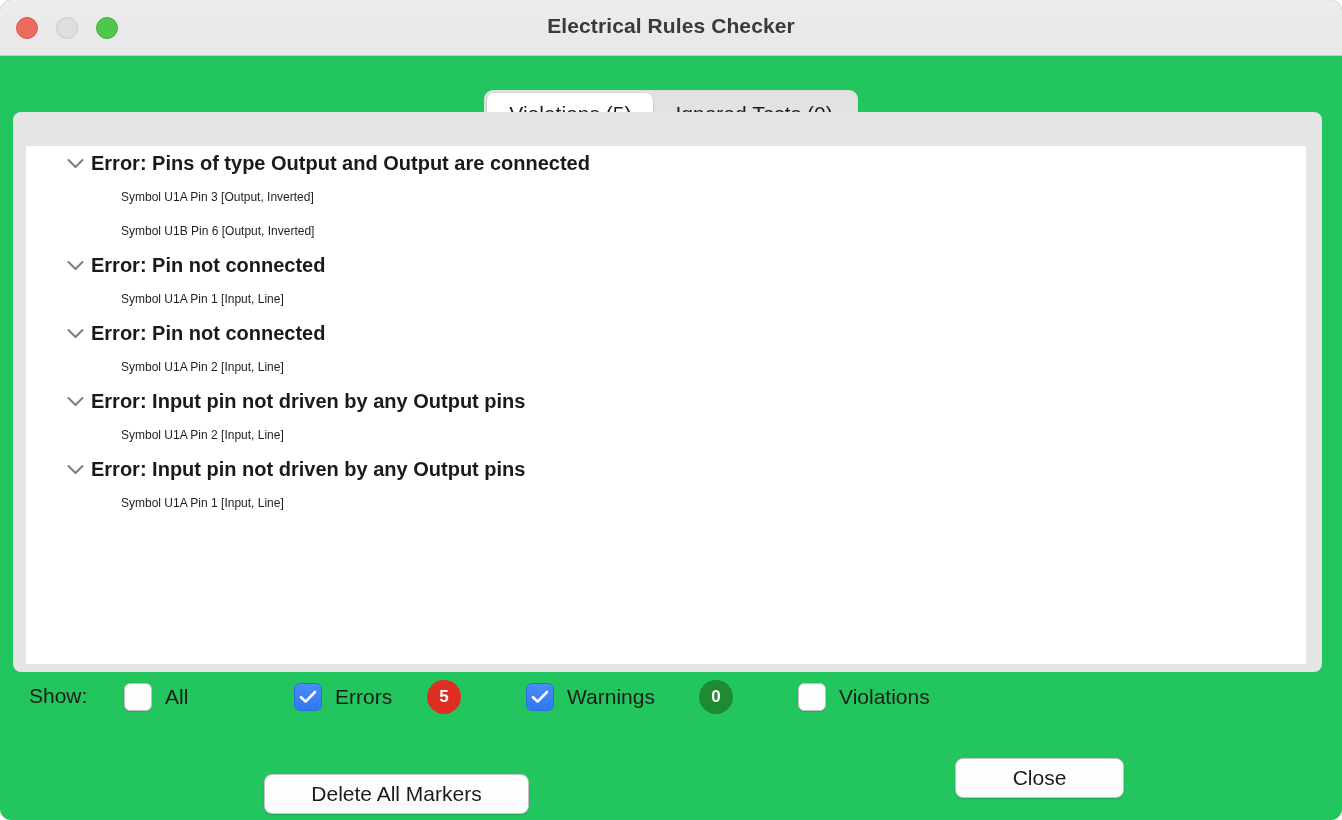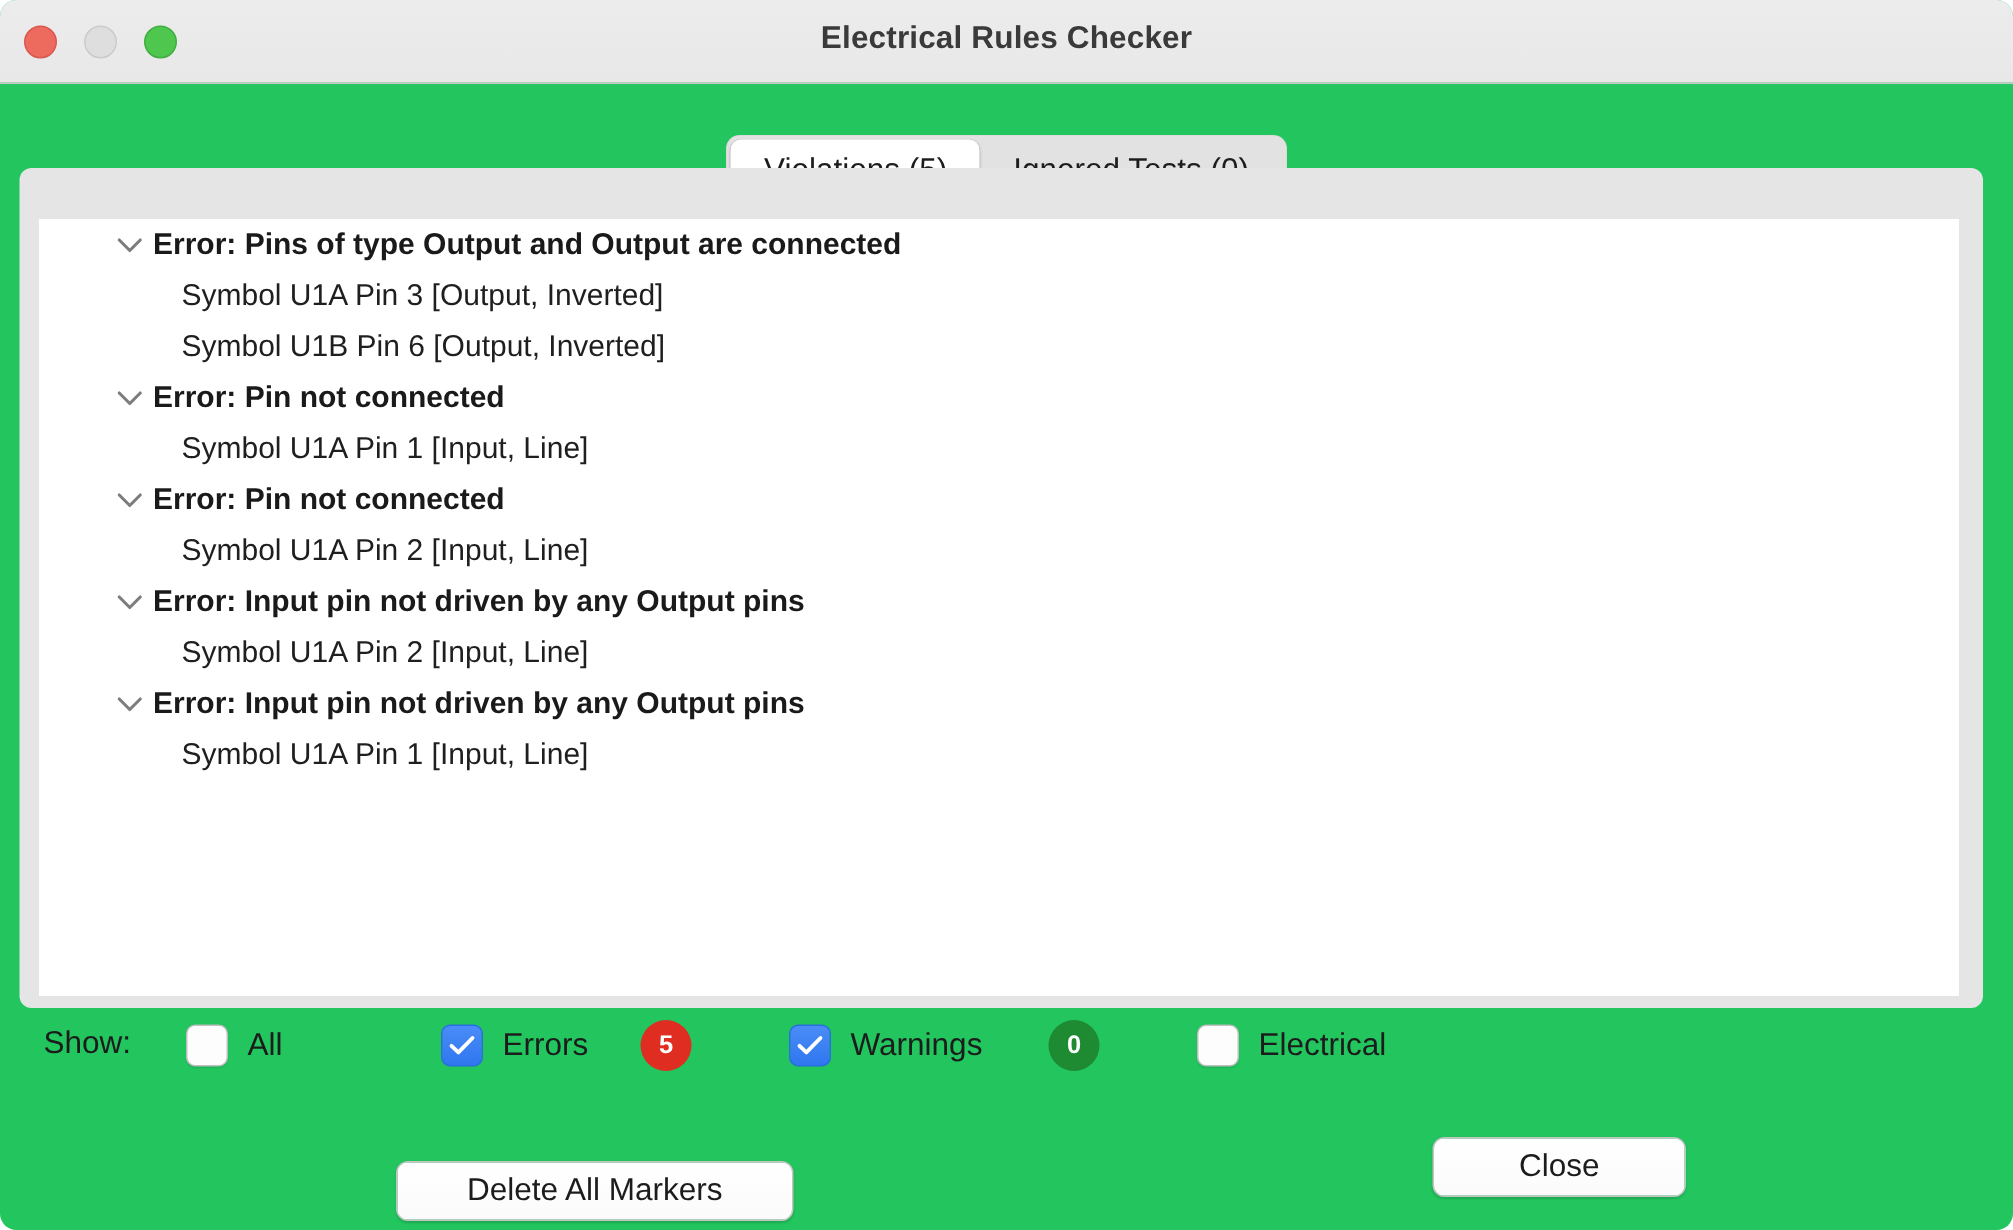--- a/index.html
+++ b/index.html
@@ -113,41 +113,41 @@
     height: 518px;
     background: #ffffff;
     overflow: hidden;
     box-sizing: border-box;
   }
 
   .row {
     display: flex;
     align-items: center;
     height: 34px;
-    padding-left: 52px;
+    padding-left: 41px;
     box-sizing: border-box;
   }
   .row .chev {
     width: 24px;
     flex: 0 0 24px;
     display: flex;
     align-items: center;
     justify-content: flex-start;
   }
   .row.child {
     padding-left: 95px;
   }
   .row-title {
     font-size: 20px;
     font-weight: bold;
     color: #1a1a1a;
     white-space: nowrap;
   }
   .row-child-text {
-    font-size: 20px;
+    font-size: 12px;
     color: #1f1f1f;
     white-space: nowrap;
   }
 
   
   .showrow {
     position: absolute;
     left: 0;
     top: 678px;
     width: 1342px;
@@ -345,21 +345,21 @@
         <svg width="18" height="14" viewBox="0 0 18 14">
             <path d="M2 7.2 L6.6 11.6 L16 2" fill="none" stroke="#ffffff" stroke-width="2.6" stroke-linecap="round" stroke-linejoin="round"></path>
           </svg>
       </span>
       <span class="chk-label">Warnings</span>
     </div>
     <div class="badge" style="left:699px; background:#1e8a32;">0</div>
 
     <div class="chk-wrap" style="left:798px;">
       <span class="chk off"></span>
-      <span class="chk-label">Electrical</span>
+      <span class="chk-label">Violations</span>
     </div>
 
   </div>
 
   <div class="btn" id="btn-delete-all">Delete All Markers</div>
   <div class="btn" id="btn-close">Close</div>
 
 </div>
 
 </body></html>

